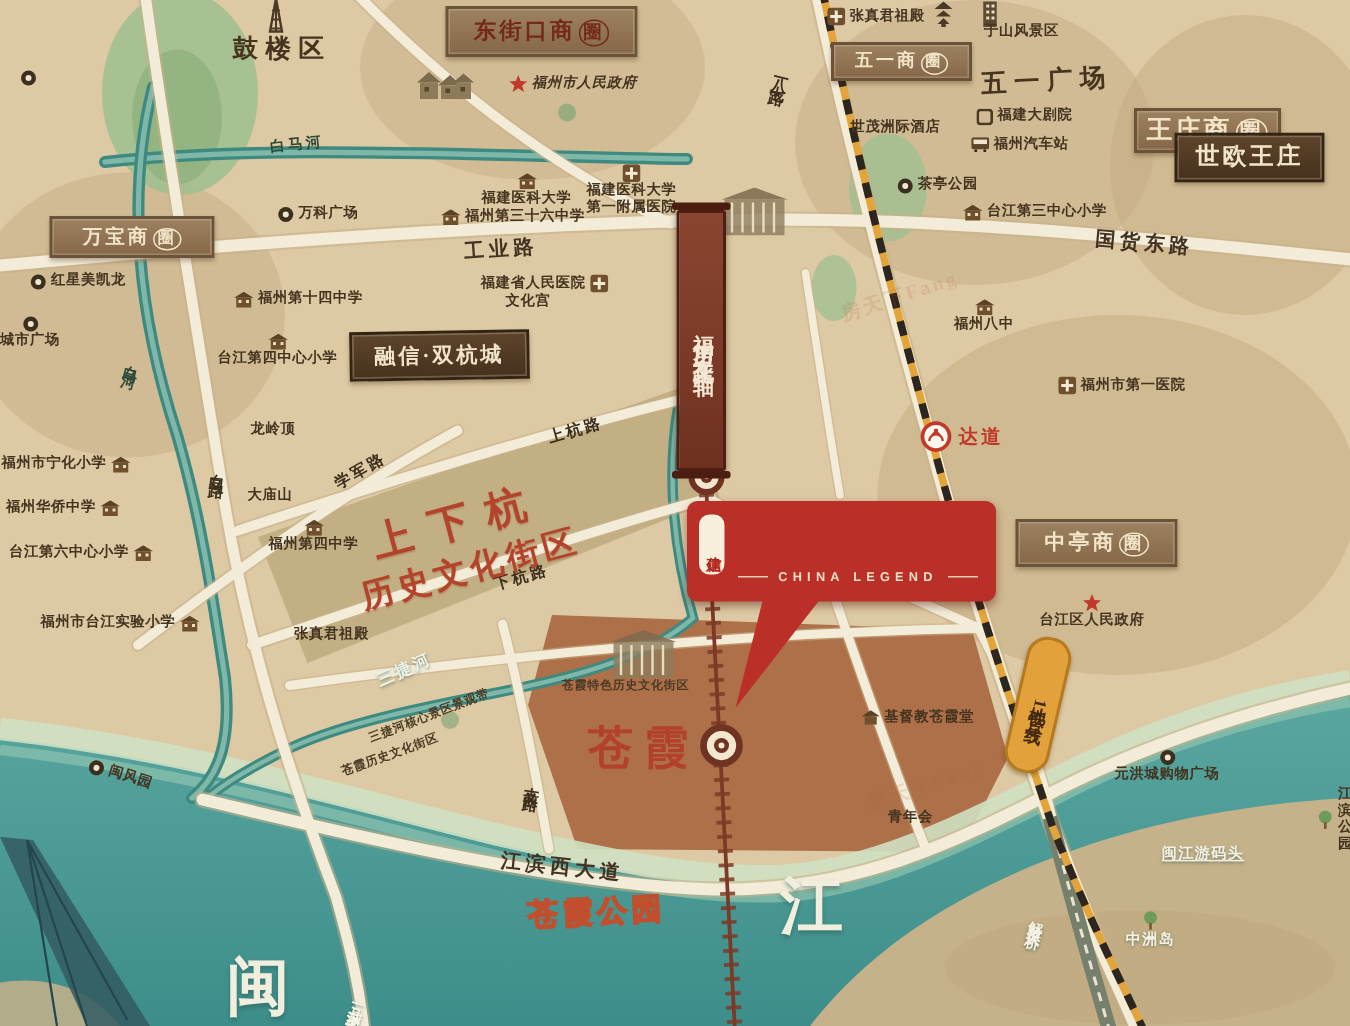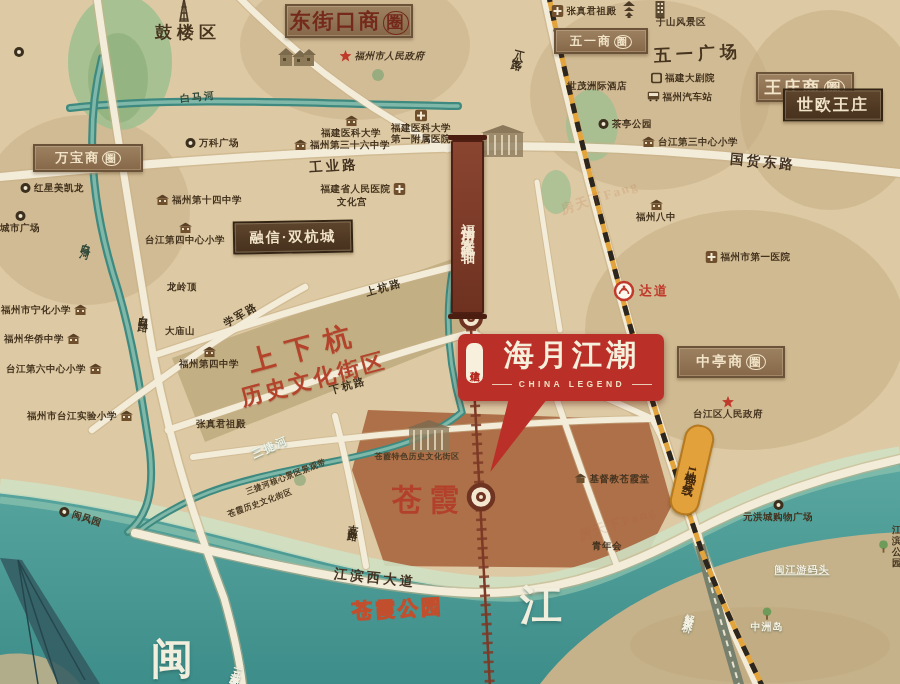--- a/index.html
+++ b/index.html
@@ -397,21 +397,21 @@
       <div class="poi xs" style="left: 286px; top: 477px; transform: translate(-50%, -50%) rotate(-21deg);"><span class="tx">三捷河核心景区景观带</span></div>
       <div class="poi xs" style="left: 260px; top: 503px; transform: translate(-50%, -50%) rotate(-20deg);"><span class="tx">苍霞历史文化街区</span></div>
       <div class="poi big1" style="left: 188px; top: 33px; transform: translate(-50%, -50%);"><span class="tx">鼓楼区</span></div>
       <div class="poi big1" style="left: 698px; top: 54px; transform: translate(-50%, -50%) rotate(-3deg);"><span class="tx">五一广场</span></div>
       <div class="poi redbig" style="left: 429px; top: 500px; transform: translate(-50%, -50%);"><span class="tx">苍霞</span></div>
       <div class="poi redol" style="left: 398px; top: 609px; transform: translate(-50%, -50%) rotate(-3deg);"><span class="tx">苍霞公园</span></div>
       <div class="poi riverbig" style="left: 172px; top: 659px; transform: translate(-50%, -50%);"><span class="tx">闽</span></div>
       <div class="poi riverbig" style="left: 541px; top: 605px; transform: translate(-50%, -50%);"><span class="tx">江</span></div>
       <div class="poi wm" style="left: 600px; top: 198px; transform: translate(-50%, -50%) rotate(-18deg);"><span class="tx">房天下Fang</span></div>
       <div class="poi wm" style="left: 618px; top: 524px; transform: translate(-50%, -50%) rotate(-18deg);"><span class="tx">房天下Fang</span></div>
-      <div class="box maroon" style="left: 349px; top: 21px; width: 124px; height: 30px; font-size: 21px;">
+      <div class="box maroon" style="left: 361px; top: 21px; width: 124px; height: 30px; font-size: 15px;">
         <span>东街口商<i class="circ">圈</i></span>
       </div>
       <div class="box " style="left: 88px; top: 158px; width: 106px; height: 24px; font-size: 13px;">
         <span>万宝商<i class="circ">圈</i></span>
       </div>
       <div class="box " style="left: 601px; top: 41px; width: 90px; height: 22px; font-size: 12px;">
         <span>五一商<i class="circ">圈</i></span>
       </div>
       <div class="box " style="left: 805px; top: 61px; width: 94px; height: 26px; font-size: 17px; margin-top: 26px;">
         <span>王庄商<i class="circ">圈</i></span>
@@ -447,21 +447,20 @@
 
   <div id="metro-capsule">
     <span>地铁1号线</span>
   </div>
 
   <div id="bubble">
     <div class="tail"></div>
     <div class="seal">
       <span>建信</span>
     </div>
-    <div class="title">海月江潮</div>
     <div class="sub">
       <i></i>
       <span>CHINA LEGEND</span>
       <i></i>
     </div>
   </div>
 
 </div>
 
 </body></html>

